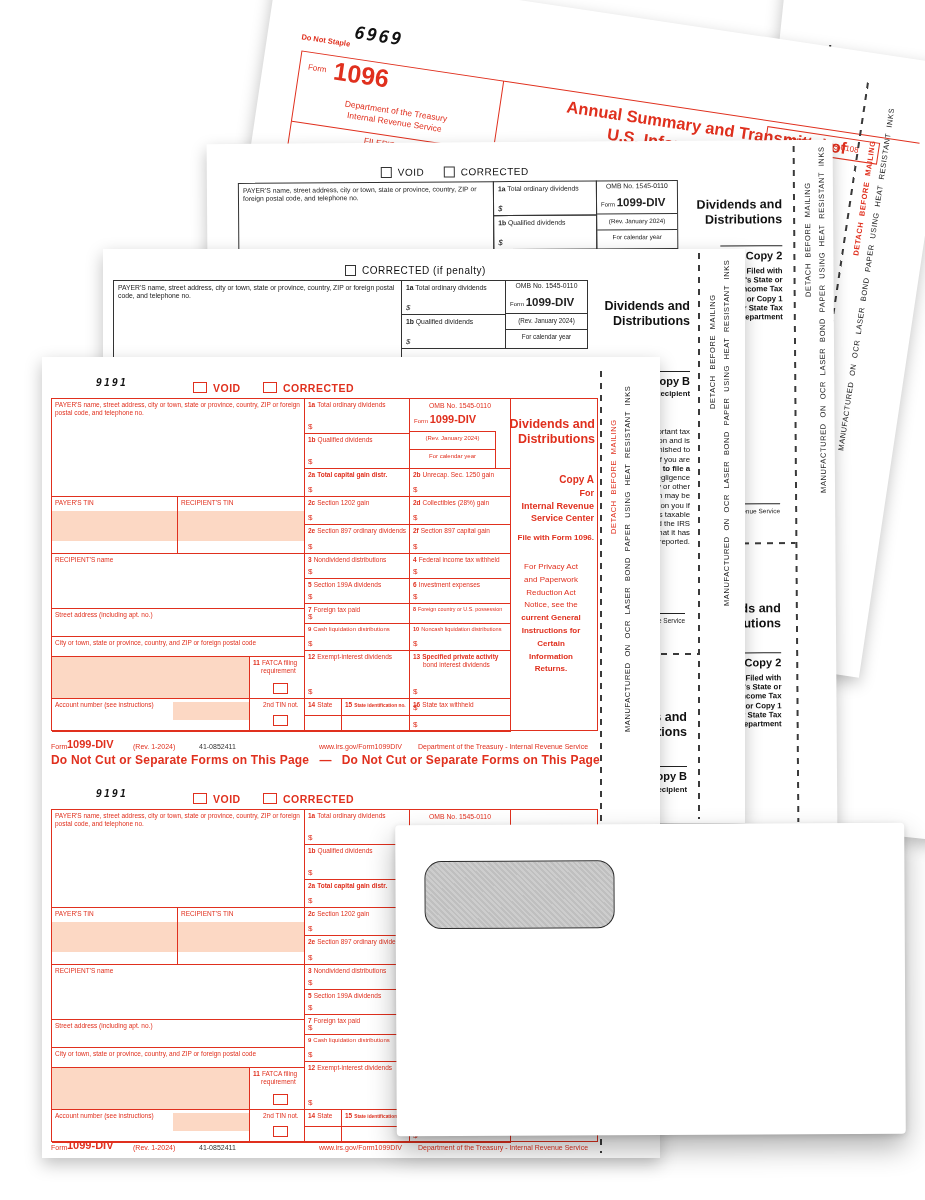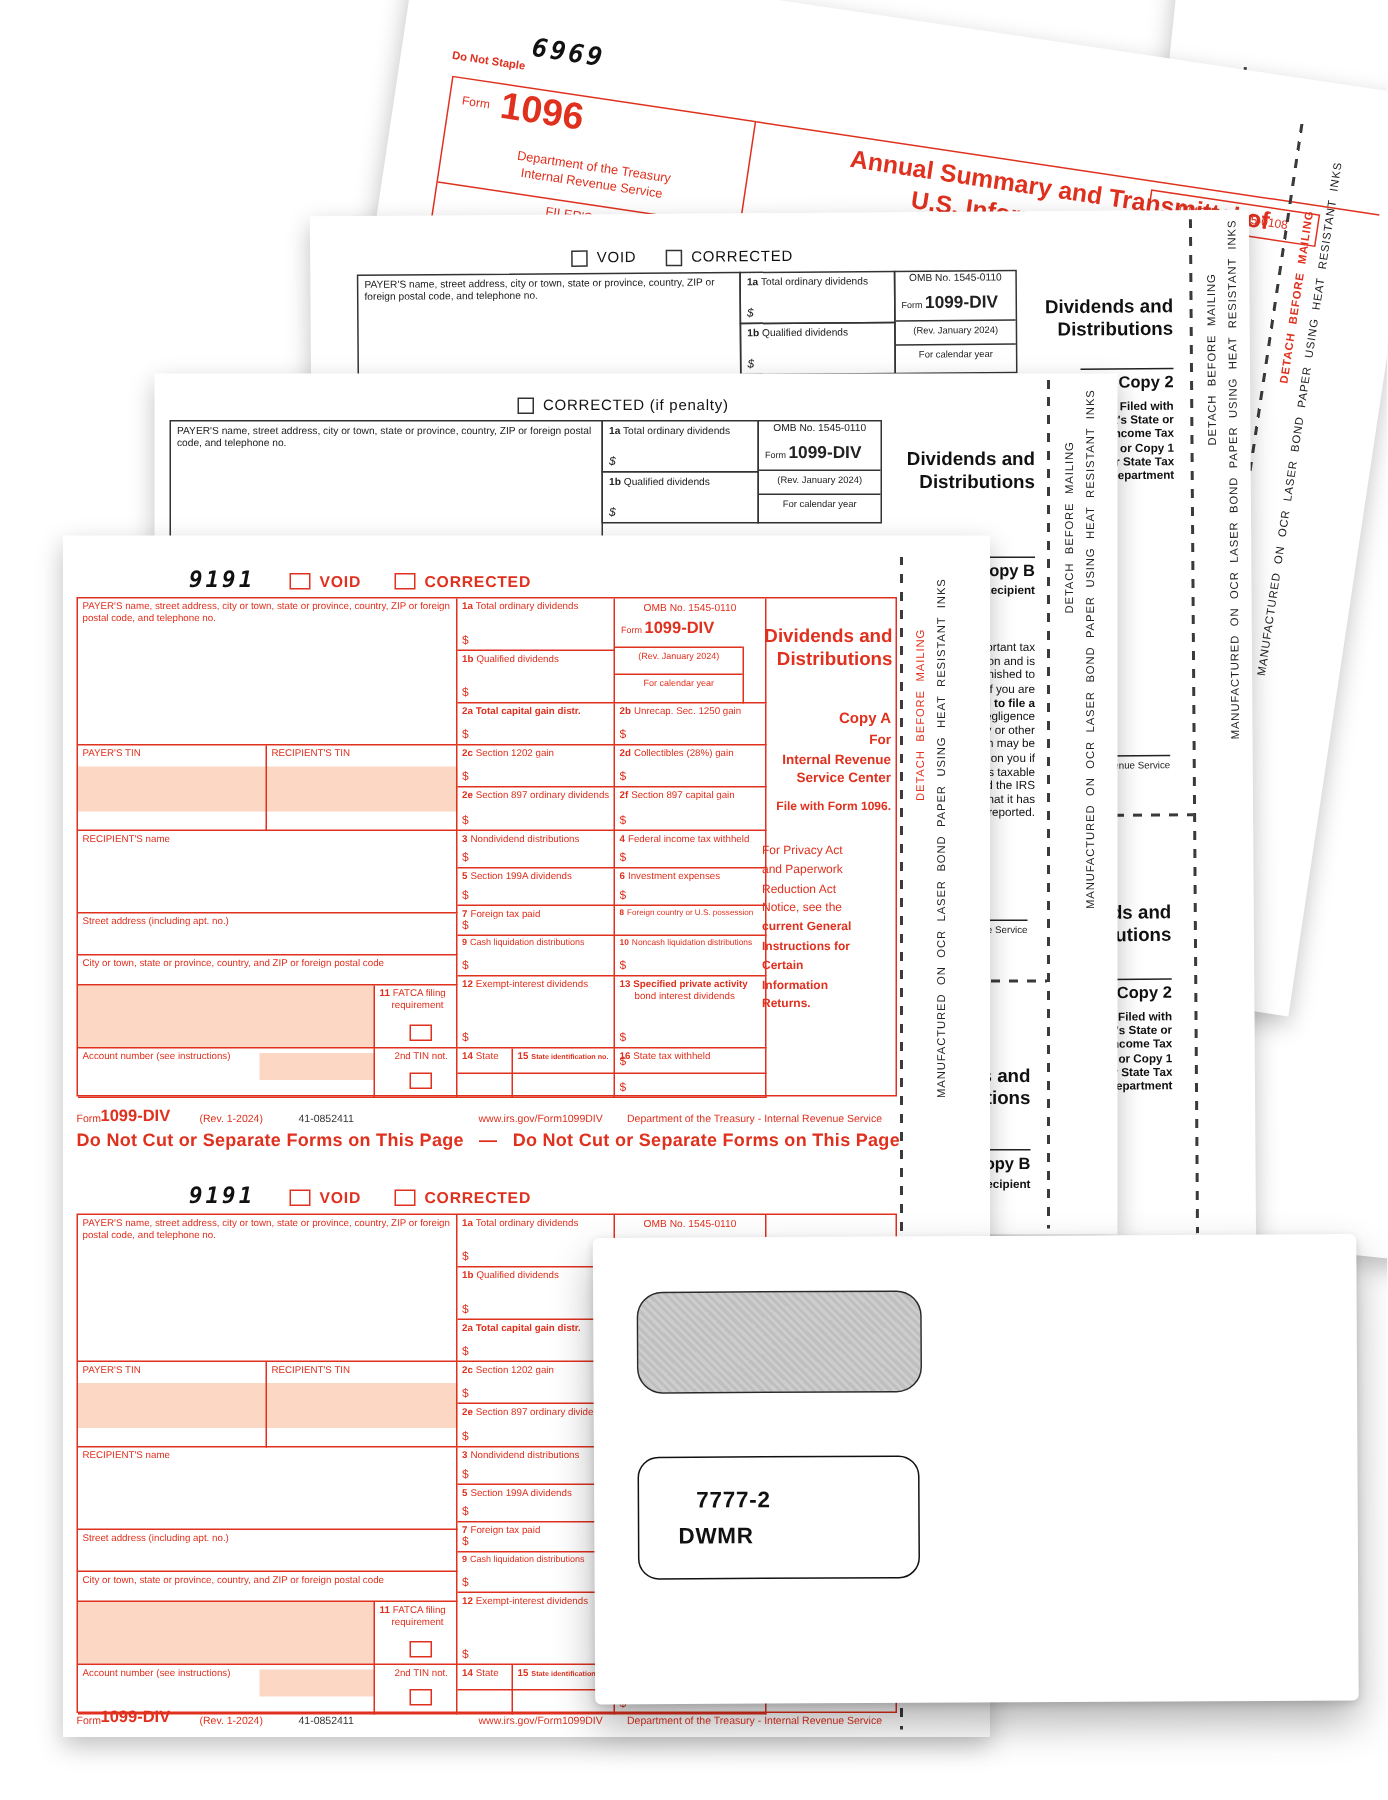--- a/index.html
+++ b/index.html
@@ -64,26 +64,26 @@
     color:var(--red);font-size:6.5px;line-height:1.2;padding:2px 1px 0 3px}
   .rf .nb{border:none}
   .rf .bn{font-weight:bold;margin-right:2px}
   .rf .dol{position:absolute;left:3px;bottom:1px;font-size:8px;font-style:normal}
   .rf .pinkfill{position:absolute;background:var(--pink)}
   .rf .rchk{position:absolute;width:15px;height:11px;border:1.5px solid var(--red)}
   .rf .b{font-weight:bold}
   .chkrow{position:absolute;top:0;left:0;width:547px;height:18px}
   .chkrow .rchk2{position:absolute;width:14px;height:11px;border:1.5px solid var(--red);top:2px}
   .chkrow .rl{position:absolute;top:2px;font-size:10.5px;font-weight:bold;color:var(--red);letter-spacing:.5px}
-  .chkrow .code{position:absolute;left:75px;top:-3px;font-size:15px}
+  .chkrow .code{position:absolute;left:45px;top:-3px;font-size:10px}
   .copycol{position:absolute;left:459px;top:0;width:86px;height:333px;color:var(--red);text-align:right;padding-right:3px}
   .copycol .t{position:absolute;right:2px;top:18px;width:100%;font-size:12.5px;font-weight:bold;line-height:1.2;text-align:right}
   .copycol .ca{position:absolute;right:3px;top:74px;width:100%;font-size:9px;font-weight:bold;line-height:1.4;text-align:right}
   .copycol .fw1096{position:absolute;right:3px;top:134px;width:100%;font-size:8px;font-weight:bold;text-align:right}
-  .copycol .priv{position:absolute;right:3px;top:162px;width:100%;font-size:8px;line-height:1.6;text-align:left}
+  .copycol .priv{position:absolute;right:3px;top:162px;width:100%;font-size:8px;line-height:1.6;text-align:center}
   .copycol .priv .pb{font-weight:bold}
   .rfooter{position:absolute;left:9px;width:549px;height:12px;color:var(--red);font-size:7px}
   .rfooter .fw{position:absolute;left:0;top:3px}
   .rfooter .fn{position:absolute;left:16px;top:-2px;font-size:11px;font-weight:bold}
   .rfooter .rv{position:absolute;left:82px;top:3px}
   .rfooter .cd{position:absolute;left:148px;top:3px;color:#333}
   .rfooter .ur{position:absolute;left:268px;top:3px}
   .rfooter .dp{position:absolute;left:367px;top:3px}
   .cutline{position:absolute;left:9px;width:549px;display:flex;justify-content:space-between;
     color:var(--red);font-weight:bold;font-size:12px;letter-spacing:.2px}
@@ -466,19 +466,15 @@
       <span class="ur">www.irs.gov/Form1099DIV</span>
       <span class="dp">Department of the Treasury - Internal Revenue Service</span>
     </div>
     <div class="vdash" style="left:558px;top:14px;height:782px"></div>
     <div class="vtext red" style="left:567px;top:45px;height:150px">DETACH BEFORE MAILING</div>
     <div class="vtext" style="left:581px;top:45px;height:330px">MANUFACTURED  ON OCR LASER  BOND PAPER  USING HEAT RESISTANT  INKS</div>
   </div>
 
   <div class="sheet env">
     <div class="win1"></div>
-    <div class="win2">
-      <div class="c1">7777-2</div>
-      <div class="c2">DWMR</div>
-    </div>
   </div>
 
 </div>
 
 </body></html>

